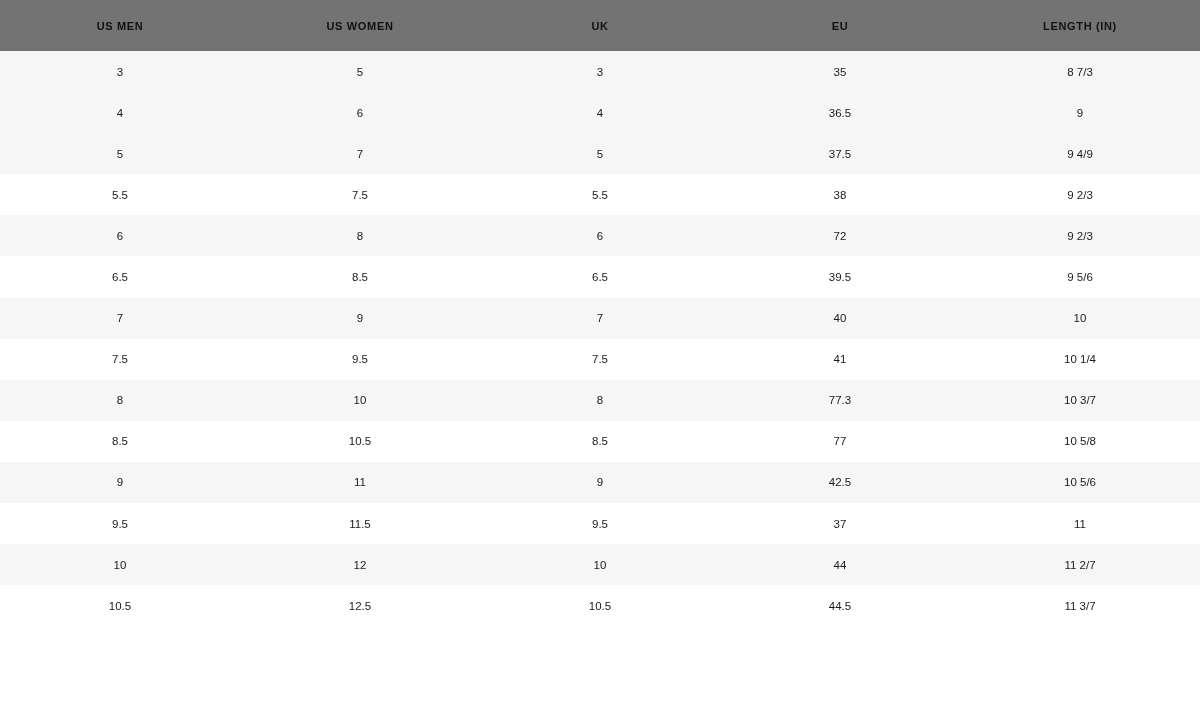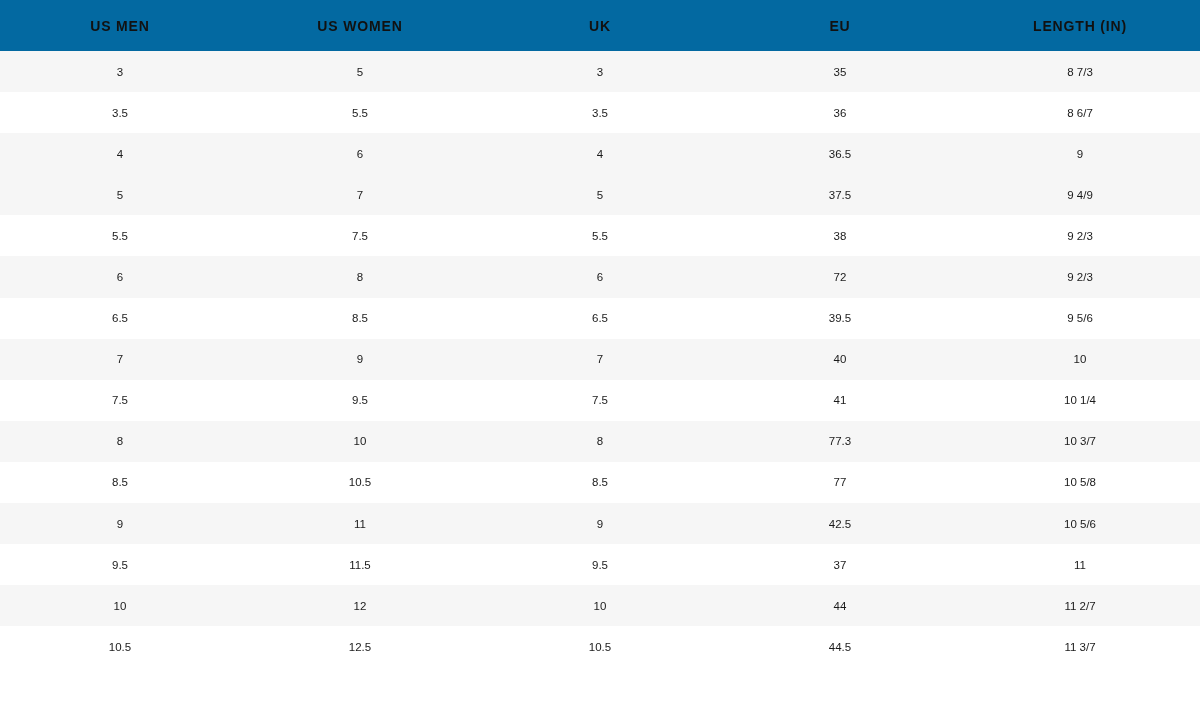--- a/index.html
+++ b/index.html
@@ -20,28 +20,28 @@
     table-layout: fixed;
   }
   .size-chart col.c0 { width: 240px; }
   .size-chart col.c1 { width: 240px; }
   .size-chart col.c2 { width: 240px; }
   .size-chart col.c3 { width: 240px; }
   .size-chart col.c4 { width: 240px; }
 
   .size-chart thead th {
     height: 51px;
-    font-size: 14px;
+    font-size: 11px;
     font-weight: bold;
     letter-spacing: 0.06em;
     text-transform: uppercase;
     color: #111111;
     text-align: center;
     vertical-align: middle;
-    background: #0369a1;
+    background: #737373;
     border: none;
     padding: 0;
   }
   .size-chart tbody td {
     height: 41.1px;
     font-size: 11.5px;
     font-weight: normal;
     color: #1a1a1a;
     text-align: center;
     vertical-align: middle;
@@ -75,27 +75,20 @@
       <th>LENGTH (IN)</th>
     </tr>
   </thead>
   <tbody>
     <tr class="odd">
       <td>3</td>
       <td>5</td>
       <td>3</td>
       <td>35</td>
       <td>8 7/3</td>
-    </tr>
-    <tr class="even">
-      <td>3.5</td>
-      <td>5.5</td>
-      <td>3.5</td>
-      <td>36</td>
-      <td>8 6/7</td>
     </tr>
     <tr class="odd">
       <td>4</td>
       <td>6</td>
       <td>4</td>
       <td>36.5</td>
       <td>9</td>
     </tr>
     <tr class="odd">
       <td>5</td>

